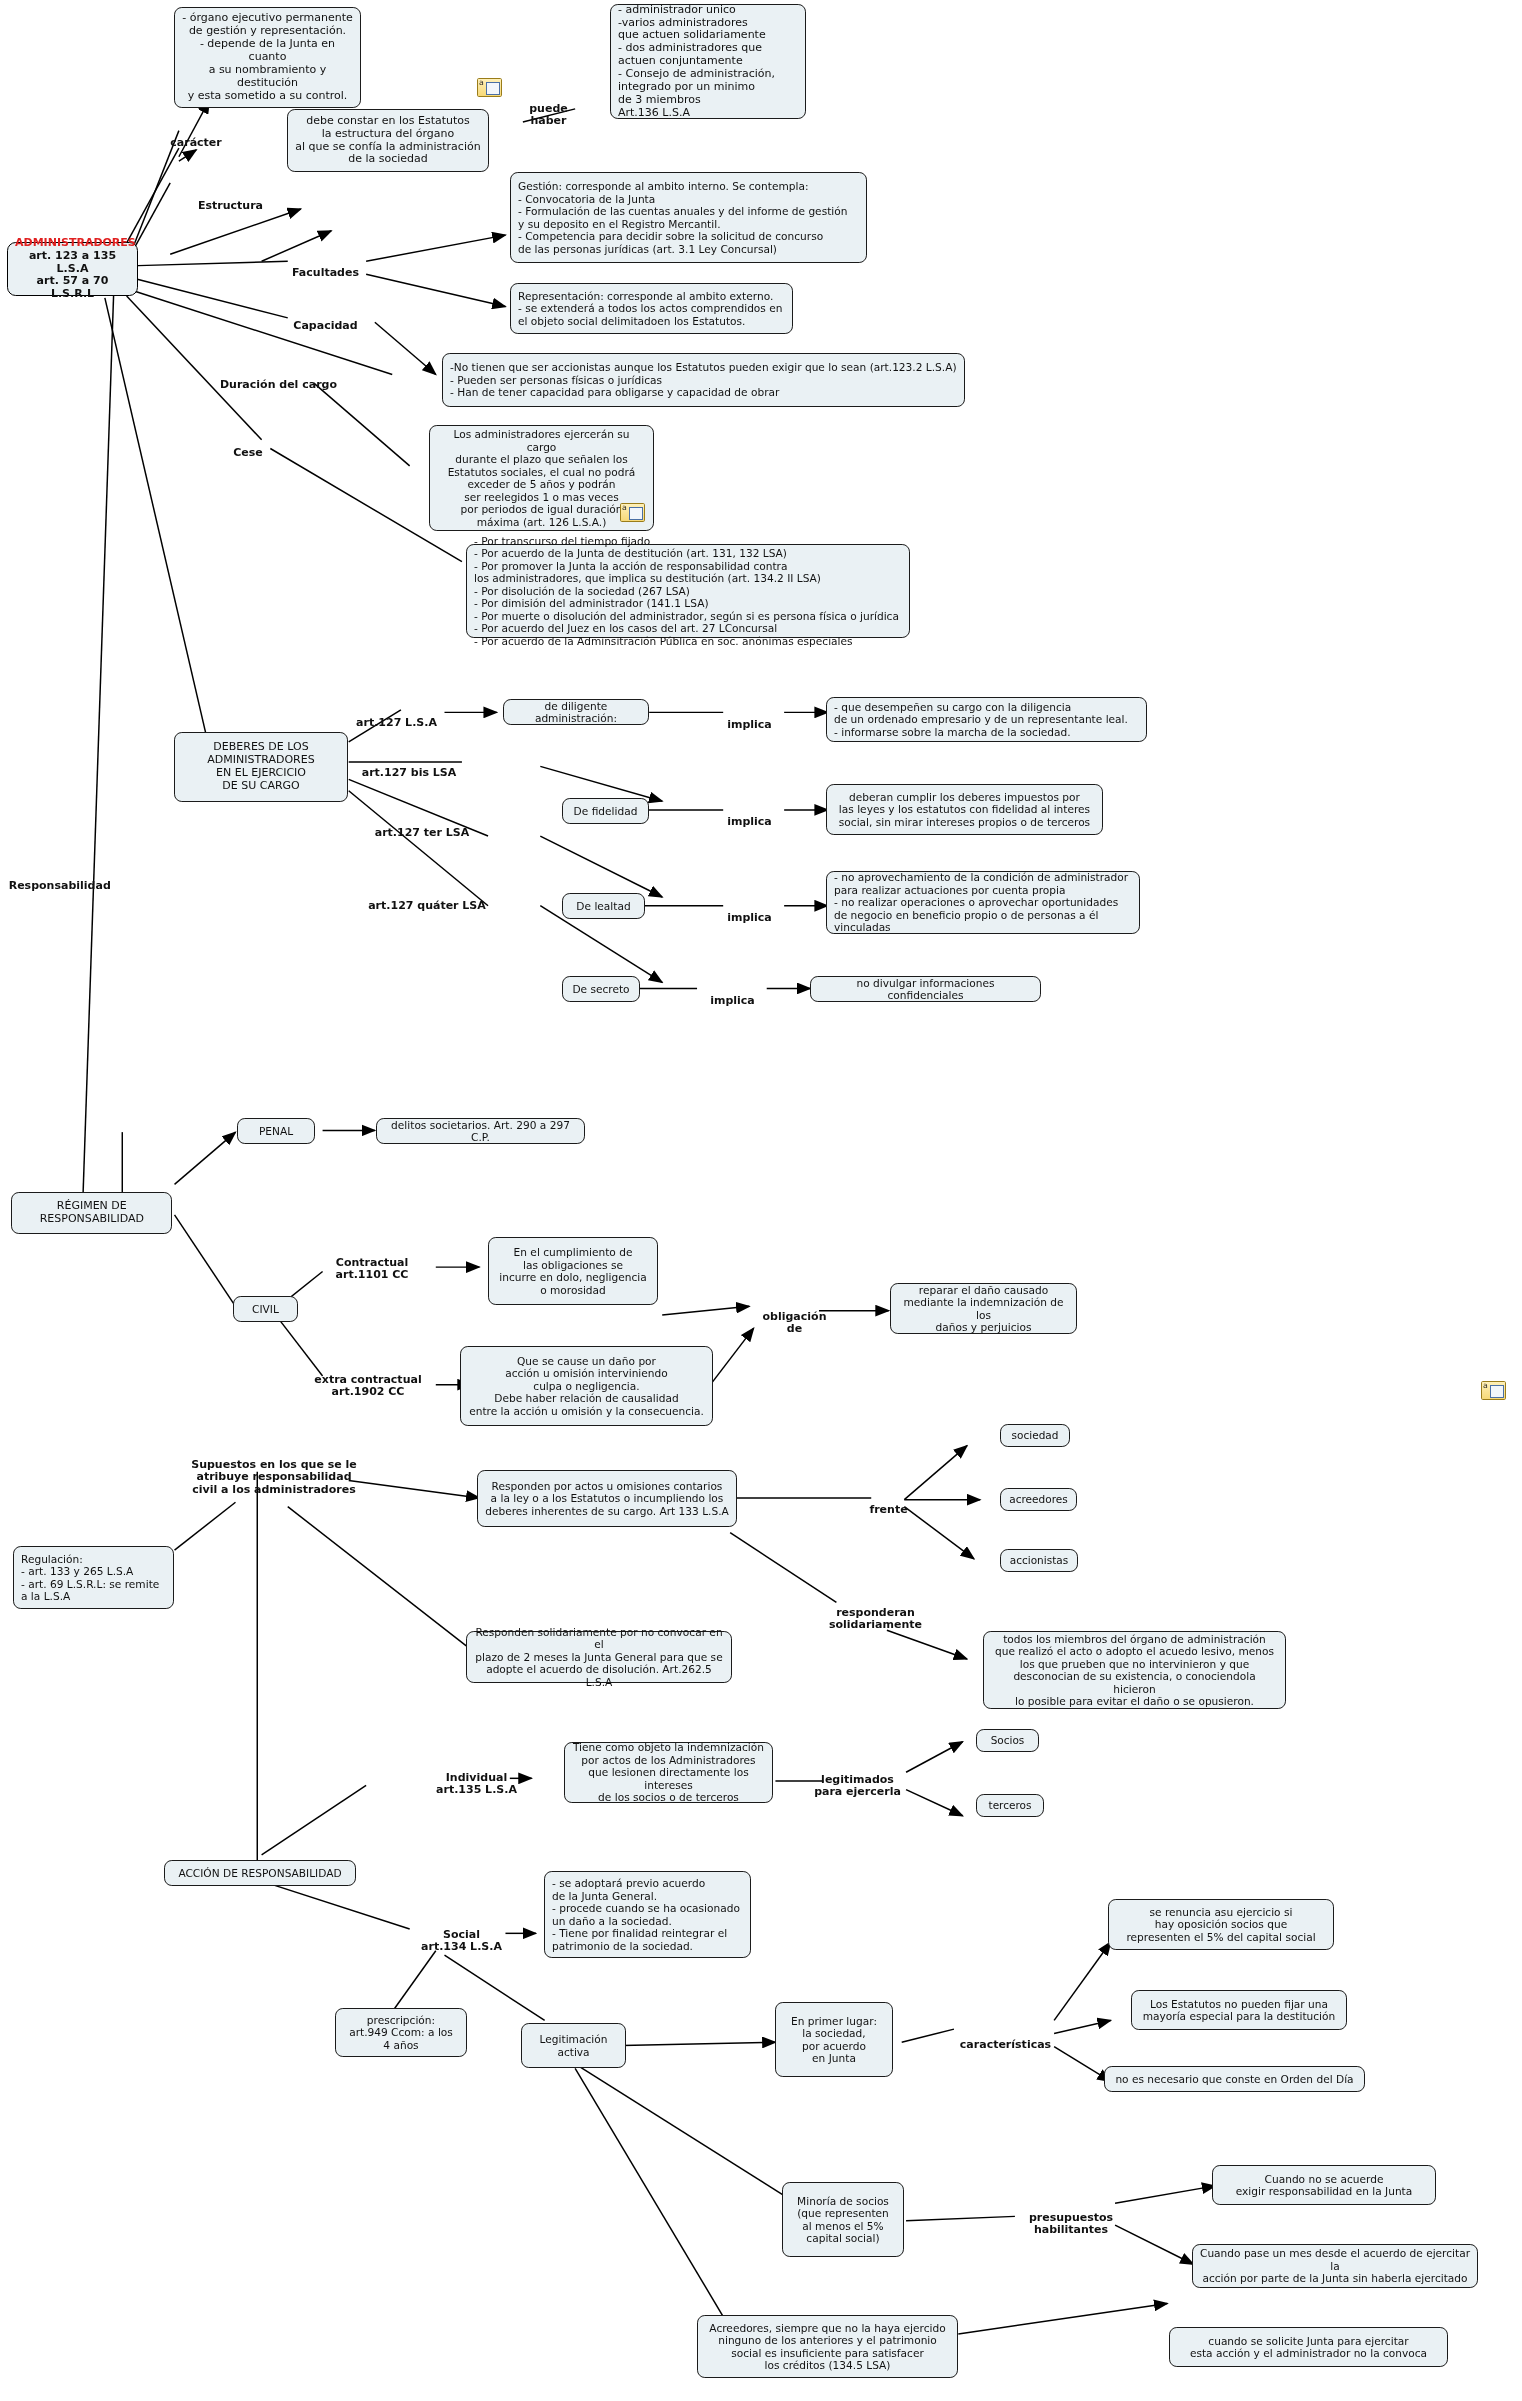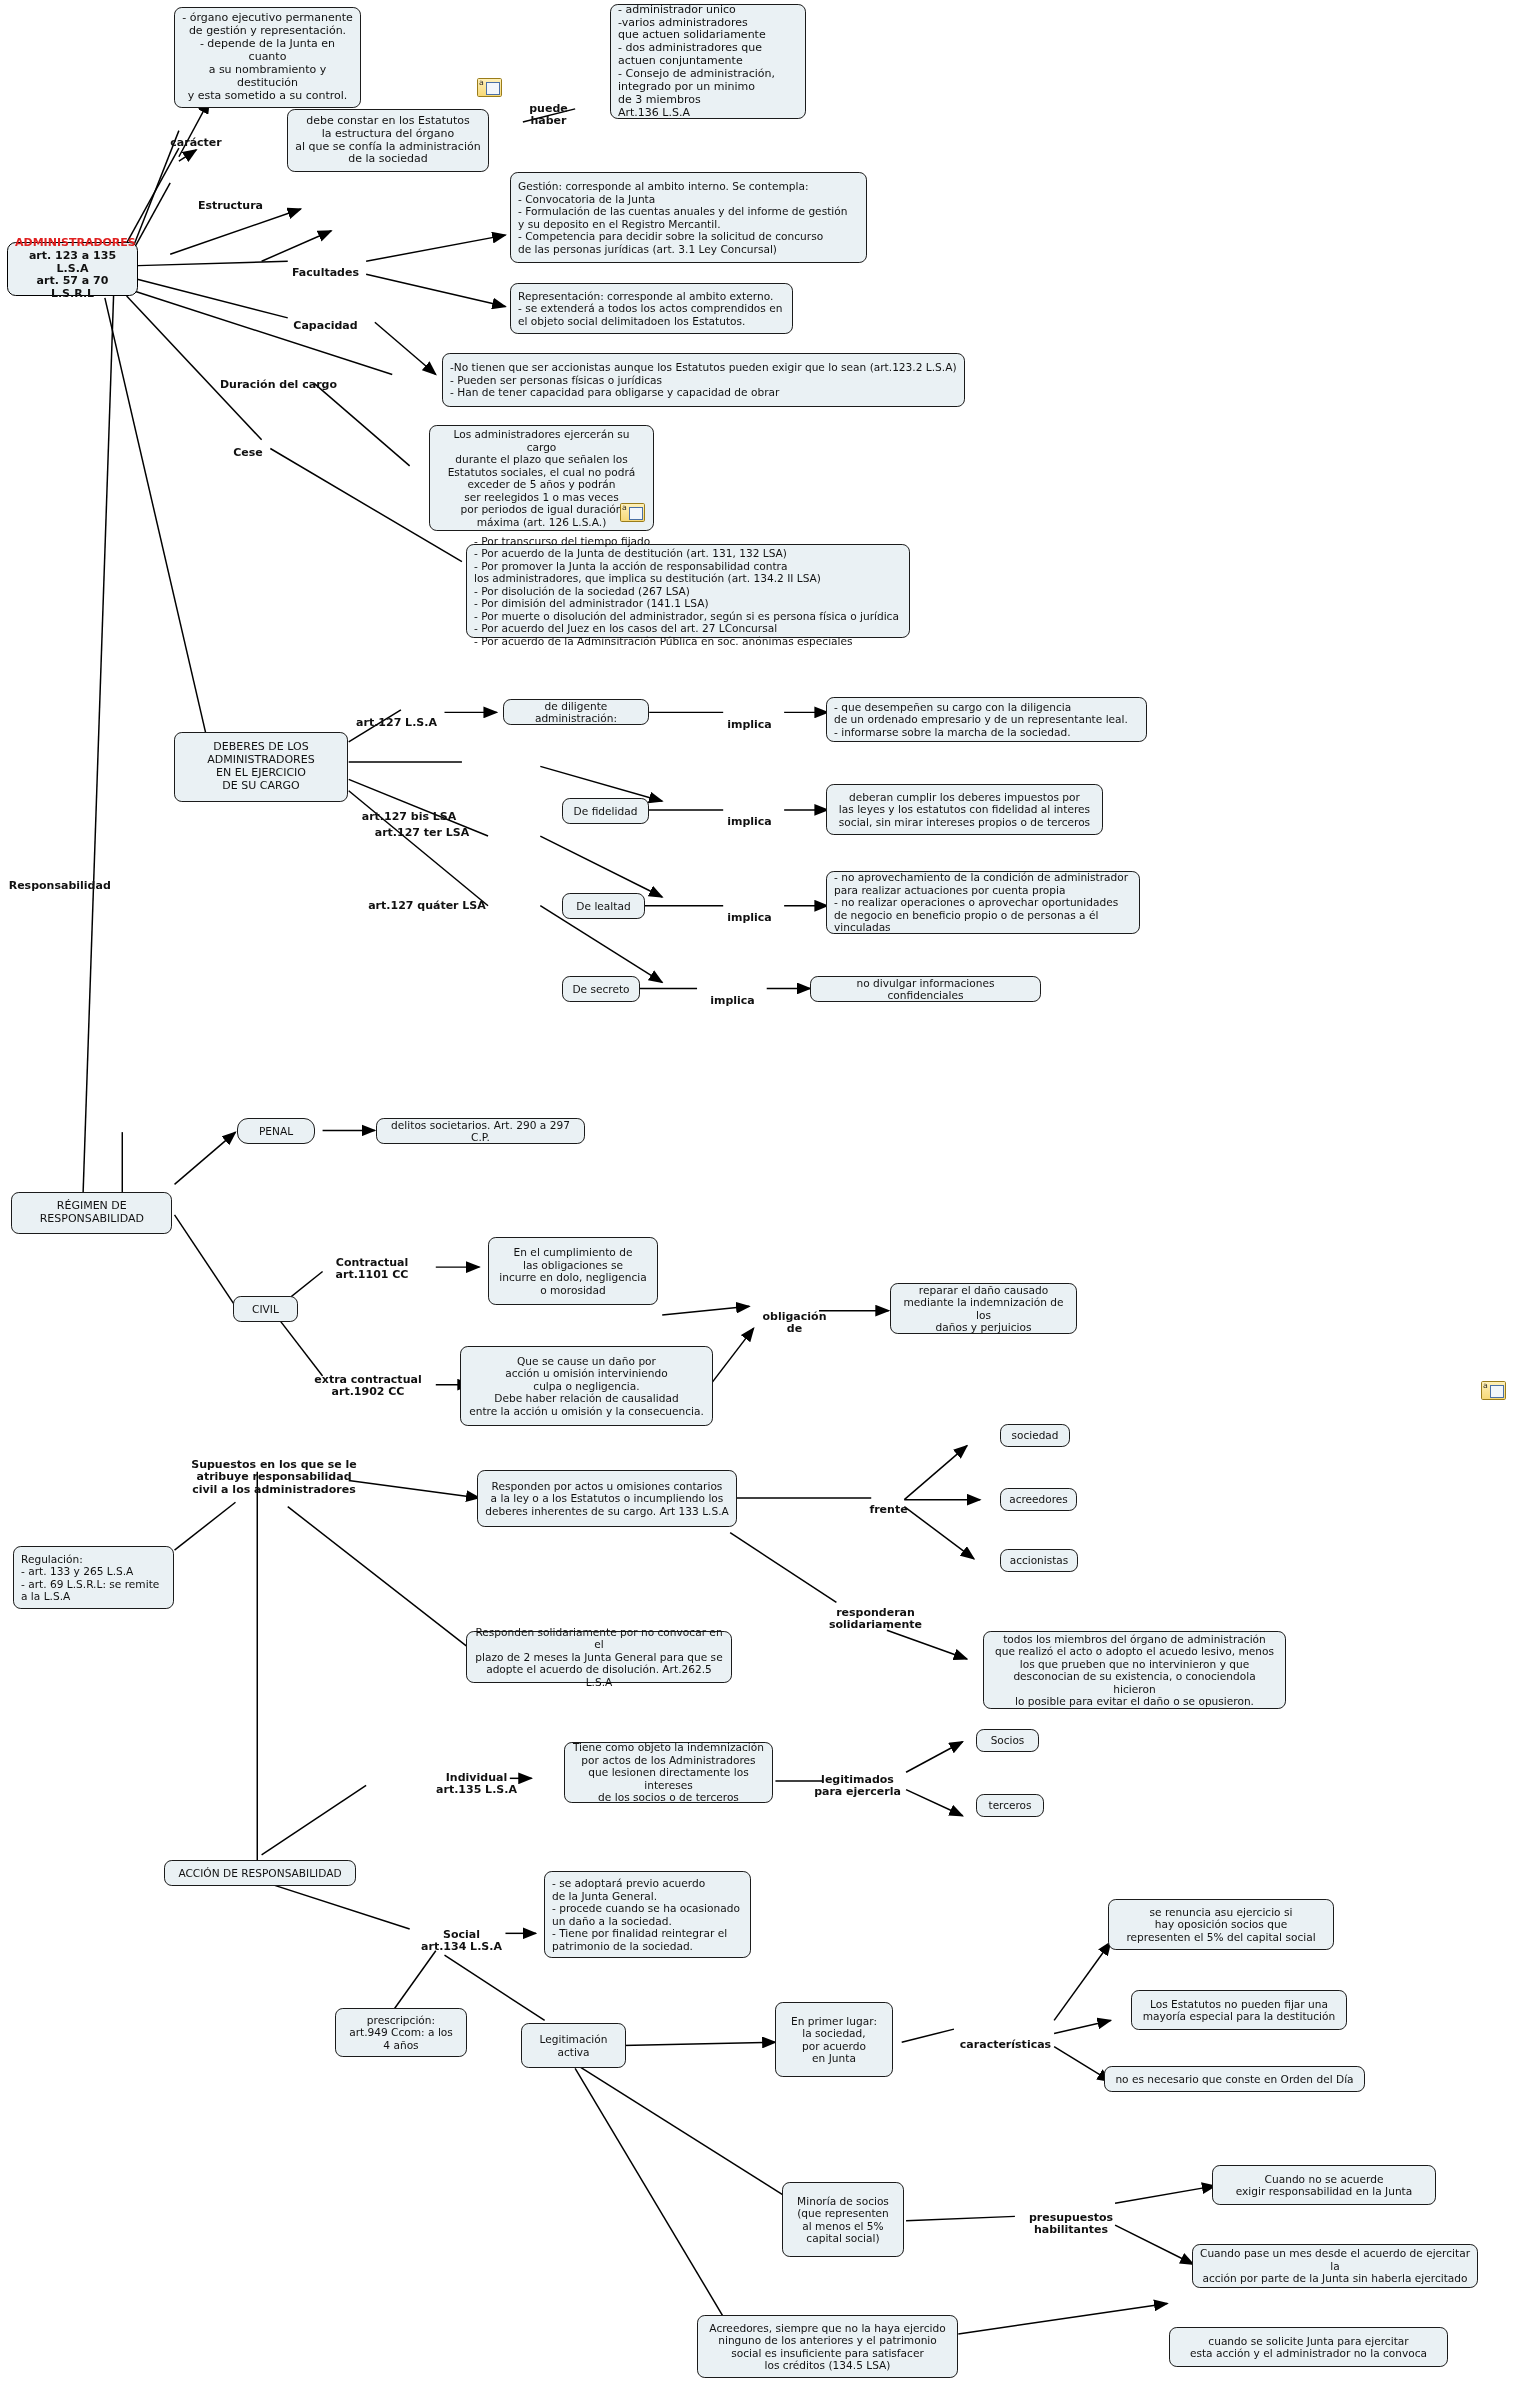--- a/index.html
+++ b/index.html
@@ -256,21 +256,21 @@
 <div class="node center" style="left:174px;top:732px;width:174px;height:70px;font-size:11px;">
   <span>DEBERES DE LOS
 ADMINISTRADORES
 EN EL EJERCICIO
 DE SU CARGO</span>
 </div>
 
 <div class="link" style="left:340px;top:704px;width:113px;font-size:11px;">
   <span>art.127 L.S.A</span>
 </div>
-<div class="link" style="left:348px;top:798px;width:122px;font-size:11px;">
+<div class="link" style="left:348px;top:754px;width:122px;font-size:11px;">
   <span>art.127 bis LSA</span>
 </div>
 <div class="link" style="left:361px;top:814px;width:122px;font-size:11px;">
   <span>art.127 ter LSA</span>
 </div>
 <div class="link" style="left:355px;top:887px;width:144px;font-size:11px;">
   <span>art.127 quáter LSA</span>
 </div>
 
 <div class="node center" style="left:503px;top:699px;width:146px;height:26px;font-size:10.6px;">
@@ -318,21 +318,21 @@
 </div>
 <div class="node center" style="left:810px;top:976px;width:231px;height:26px;font-size:10.6px;">
   <span>no divulgar informaciones confidenciales</span>
 </div>
 
 <div class="node center" style="left:11.3px;top:1192px;width:161px;height:42px;font-size:11px;">
   <span>RÉGIMEN DE
 RESPONSABILIDAD</span>
 </div>
 
-<div class="node center" style="left:237px;top:1118px;width:78px;height:26px;font-size:10.6px;border-radius:11px;">
+<div class="node center" style="left:237px;top:1118px;width:78px;height:26px;font-size:10.6px;">
   <span>PENAL</span>
 </div>
 <div class="node center" style="left:376px;top:1118px;width:209px;height:26px;font-size:10.6px;">
   <span>delitos societarios. Art. 290 a 297 C.P.</span>
 </div>
 
 <div class="node center" style="left:233px;top:1296px;width:65px;height:26px;font-size:10.6px;">
   <span>CIVIL</span>
 </div>
 

